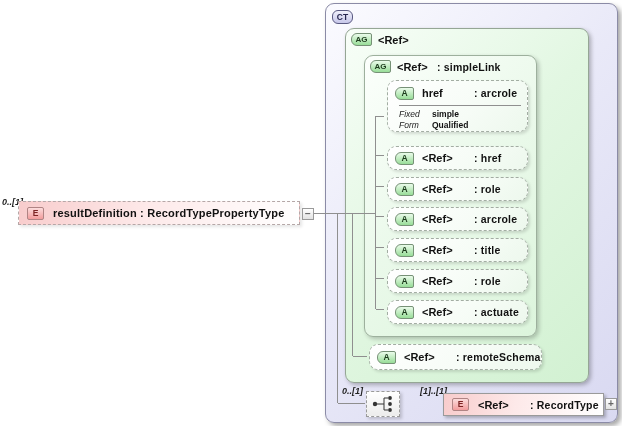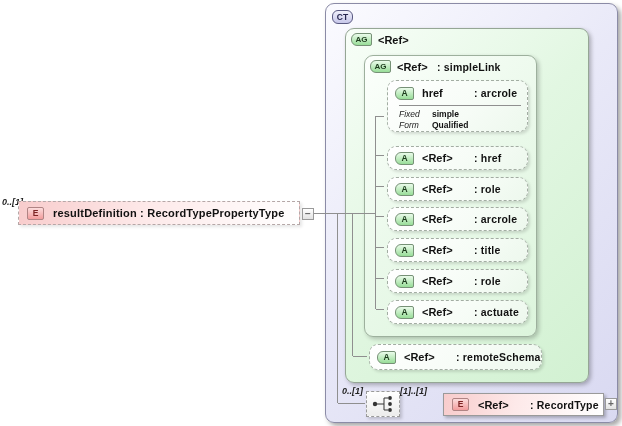--- a/index.html
+++ b/index.html
@@ -192,21 +192,21 @@
         <circle cx="4" cy="9" r="2.2" fill="#333"></circle>
         <line x1="6" y1="9" x2="13" y2="9" stroke="#333" stroke-width="1"></line>
         <line x1="13" y1="3" x2="13" y2="15" stroke="#333" stroke-width="1"></line>
         <line x1="13" y1="3" x2="17" y2="3" stroke="#333" stroke-width="1"></line>
         <line x1="13" y1="15" x2="17" y2="15" stroke="#333" stroke-width="1"></line>
         <circle cx="19" cy="3" r="1.9" fill="#333"></circle>
         <circle cx="19" cy="9" r="1.9" fill="#333"></circle>
         <circle cx="19" cy="15" r="1.9" fill="#333"></circle>
       </svg>
     </div>
-    <div class="card" style="left:74px;top:382px;">[1]..[1]</div>
+    <div class="card" style="left:94px;top:382px;">[1]..[1]</div>
     <div class="elem elem-solid" style="left:117px;top:389px;width:161px;height:23px;">
       <span class="badge b-e">E</span>
       <span class="ref ref-col">&lt;Ref&gt;</span>
       <span class="typ">: RecordType</span>
     </div>
     <div class="sqbtn" style="left:279px;top:394px;">+</div>
   </div>
 
   <div class="ln" style="left:314px;top:213px;width:62px;height:1px;"></div>
   <div class="ln" style="left:337px;top:213px;width:1px;height:190px;"></div>

